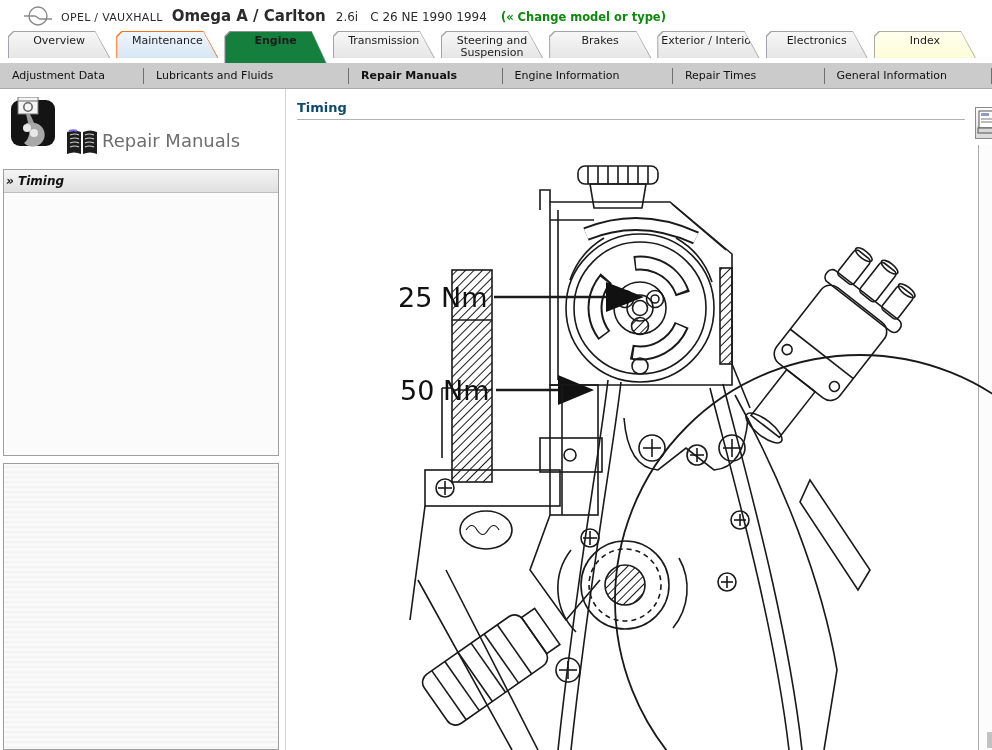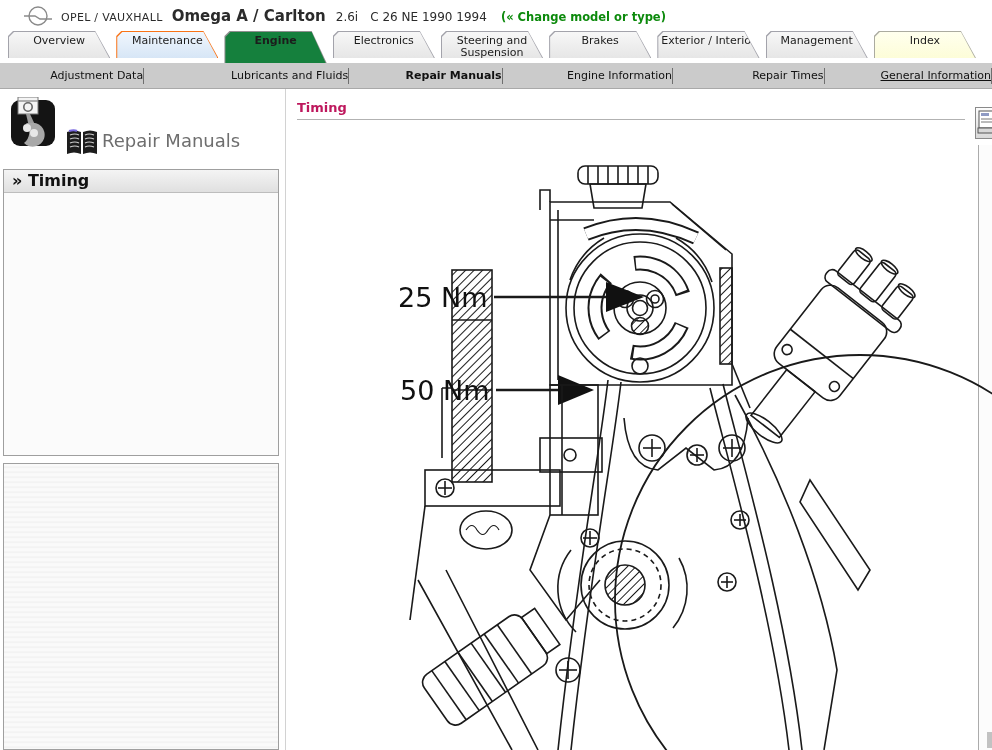--- a/index.html
+++ b/index.html
@@ -34,44 +34,44 @@
   .tab.blue{background:#f97316;}
   .tab.blue .fill{background:linear-gradient(#f0f6fd,#d7e6f6);}
   .tab.yellow{background:#ababa0;}
   .tab.yellow .fill{background:linear-gradient(#ffffee,#fdfdd8);}
   .tab.active{background:#8f8f8f;height:32px;}
   .tab.active .fill{background:#15803d;font-weight:bold;}
 
   
   .subnav{position:absolute;top:63px;left:0;width:992px;height:26px;background:#cbcbcb;
     border-bottom:1px solid #a9a9a9;box-sizing:border-box;display:flex;align-items:center;}
-  .subnav .item{font-size:11px;color:#111;text-align:right;cursor:pointer;white-space:nowrap;padding-left:12px;}
+  .subnav .item{font-size:11px;color:#111;text-align:left;cursor:pointer;white-space:nowrap;padding-left:12px;}
   .subnav .item.w1{width:140px;}.subnav .item.w2{width:205px;}
   .subnav .item.w3{width:150px;font-weight:bold;}.subnav .item.w4{width:168px;}
-  .subnav .item.w5{width:148px;}.subnav .item.w6{width:165px;text-decoration:underline;}
+  .subnav .item.w5{width:148px;}.subnav .item.w6{width:165px;}
   .subnav .sep{width:1px;height:16px;background:#6f6f6f;}
 
   
   .sidebar{position:absolute;top:89px;left:0;width:286px;bottom:0;background:#fff;
     border-right:1px solid #d2d2d2;box-sizing:border-box;}
   .sb-head{position:absolute;top:8px;left:10px;height:58px;width:266px;}
   .engine-ico{position:absolute;left:0;top:0;}
   .book-ico{position:absolute;left:55px;top:31px;}
   .sb-title{position:absolute;left:92px;top:33px;font-size:18px;color:#6e6e6e;white-space:nowrap;}
   .panel{position:absolute;left:3px;width:276px;border:1px solid #9f9f9f;box-sizing:border-box;background:#fbfbfb;}
   .panel1{top:80px;height:287px;}
   .panel1 .phead{height:22px;background:linear-gradient(#f4f4f4,#e0e0e0);
-    border-bottom:1px solid #bdbdbd;font-size:16px;font-weight:bold;color:#111;
-    line-height:22px;padding-left:8px;cursor:pointer;}
+    border-bottom:1px solid #bdbdbd;font-size:12px;font-weight:bold;color:#111;
+    line-height:22px;padding-left:2px;cursor:pointer;font-style:italic;}
   .panel2{top:374px;height:287px;
     background:repeating-linear-gradient(180deg,#fafafa 0px,#fafafa 2px,#f0f0f0 3px,#fcfcfc 5px);}
 
   
   .main{position:absolute;top:89px;left:287px;width:705px;bottom:0;background:#fff;}
-  .page-title{position:absolute;left:10px;top:11px;font-size:13px;font-weight:bold;color:#be185d;}
+  .page-title{position:absolute;left:10px;top:11px;font-size:13px;font-weight:bold;color:#0c4a6e;}
   .title-rule{position:absolute;left:10px;top:30px;width:668px;height:0;border-top:1px solid #b2b2b2;}
   .print-btn{position:absolute;left:688px;top:18px;width:24px;height:30px;
     border:1px solid #8a8a8a;background:linear-gradient(#fdfdfd,#d9d9d9);cursor:pointer;}
   .right-panel-edge{position:absolute;left:691px;top:56px;width:14px;height:606px;
     border-left:1px solid #ababab;background:#fcfcfc;}
   .scroll-nub{position:absolute;left:700px;top:643px;width:5px;height:16px;background:#c2c2c2;}
   .figure{position:absolute;left:103px;top:61px;width:602px;height:600px;}
 </style>
 </head>
 <body>
@@ -94,33 +94,33 @@
   <div class="tab">
       <div class="fill">Overview</div>
     </div>
   <div class="tab blue">
       <div class="fill">Maintenance</div>
     </div>
   <div class="tab active">
       <div class="fill">Engine</div>
     </div>
   <div class="tab">
+      <div class="fill">Transmission</div>
+    </div>
+  <div class="tab">
+      <div class="fill">Steering and Suspension</div>
+    </div>
+  <div class="tab">
+      <div class="fill">Brakes</div>
+    </div>
+  <div class="tab">
+      <div class="fill">Exterior / Interior</div>
+    </div>
+  <div class="tab">
       <div class="fill">Electronics</div>
-    </div>
-  <div class="tab">
-      <div class="fill">Steering and Suspension</div>
-    </div>
-  <div class="tab">
-      <div class="fill">Brakes</div>
-    </div>
-  <div class="tab">
-      <div class="fill">Exterior / Interior</div>
-    </div>
-  <div class="tab">
-      <div class="fill">Management</div>
     </div>
   <div class="tab yellow">
       <div class="fill">Index</div>
     </div>
 </div>
 
 <div class="subnav">
   <div class="item w1">Adjustment Data</div>
   <div class="sep"></div>
   <div class="item w2">Lubricants and Fluids</div>

